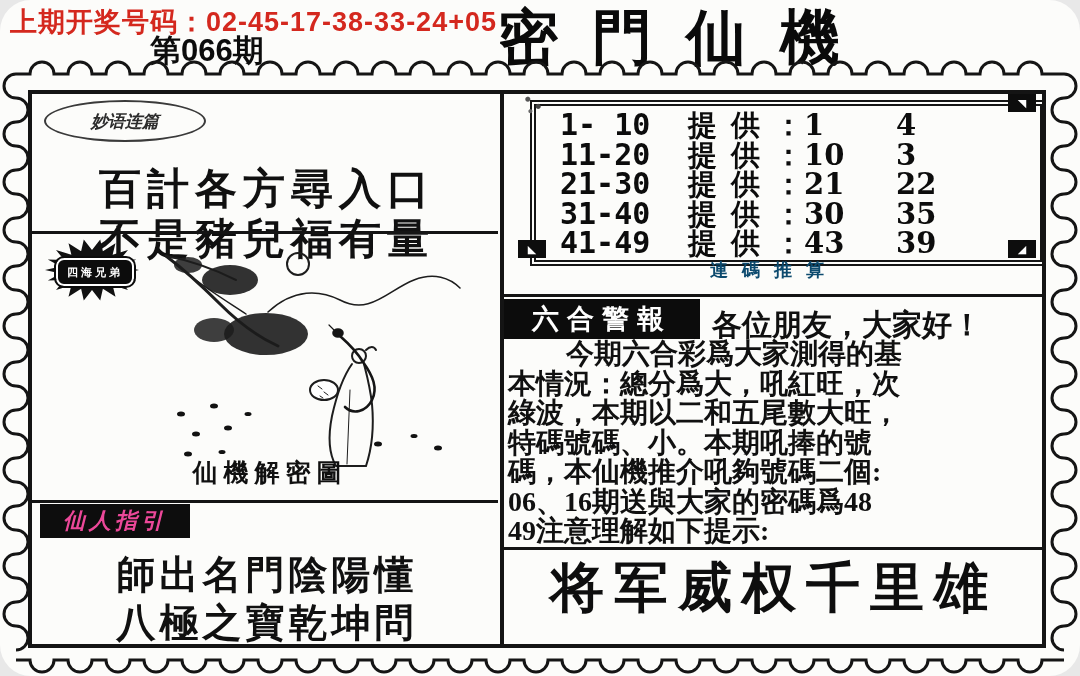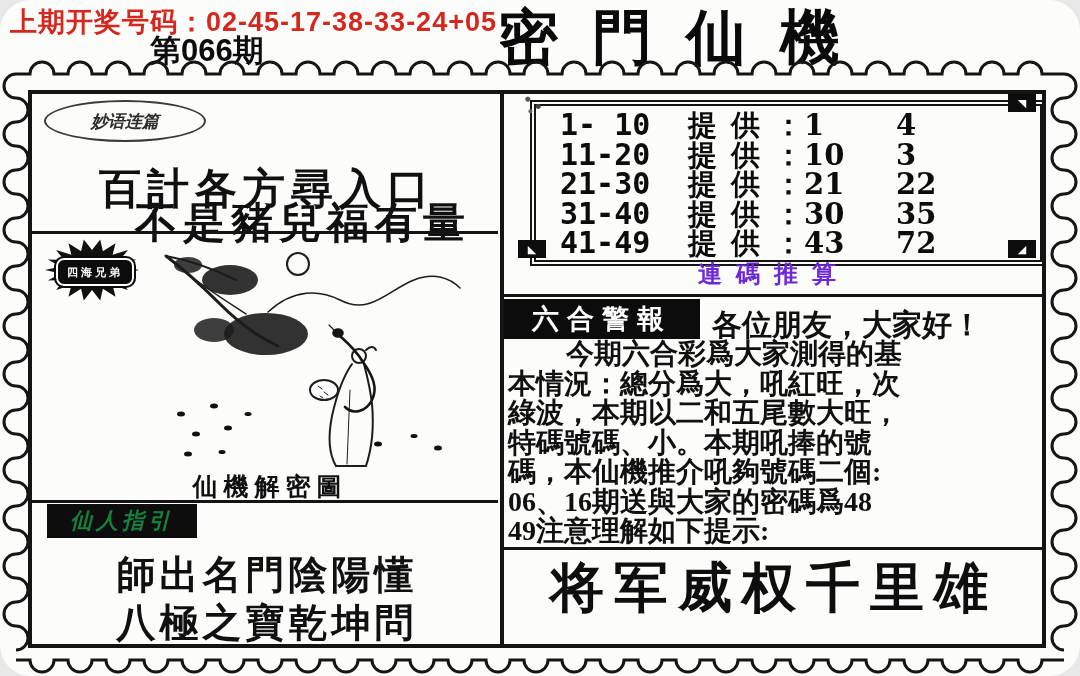--- a/index.html
+++ b/index.html
@@ -26,44 +26,44 @@
               font-weight:bold;color:#2c2c2c;font-family:"Liberation Serif",serif;}
   .verse{width:470px;text-align:center;font-weight:900;color:#101010;font-family:"Liberation Serif",serif;white-space:nowrap;}
   .verse.top{left:32px;font-size:42px;letter-spacing:6px;margin-top:23px;}
   .verse.bottom{left:32px;font-size:39px;letter-spacing:4px;}
   .starburst{left:42px;top:236px;width:100px;height:68px;}
   .star-center{left:56px;top:258px;width:74px;height:24px;background:#0c0c0c;border:2px solid #fff;
                outline:2px solid #0c0c0c;border-radius:8px;display:flex;align-items:center;justify-content:center;
                color:#fff;font-size:11px;font-weight:bold;letter-spacing:3px;white-space:nowrap;}
   .drawing{left:126px;top:238px;width:374px;height:238px;}
   .drawing path,.drawing circle,.drawing ellipse{vector-effect:non-scaling-stroke;}
-  .caption{left:120px;top:470px;width:300px;text-align:center;font-size:25px;font-weight:bold;
+  .caption{left:120px;top:456px;width:300px;text-align:center;font-size:25px;font-weight:bold;
            letter-spacing:6px;color:#101010;}
-  .pointer-label{left:47px;top:504px;width:150px;height:34px;background:#0d0d0d;color:#15803d;
+  .pointer-label{left:40px;top:504px;width:150px;height:34px;background:#0d0d0d;color:#ec4899;
                  display:flex;align-items:center;justify-content:center;font-size:22px;font-weight:bold;
                  letter-spacing:4px;font-style:italic;}
 
   
   .num-frame{left:530px;top:100px;width:504px;height:154px;border:6px double #141414;}
   .num-rows{left:560px;top:106px;width:470px;}
   .num-row{display:flex;align-items:baseline;height:29.5px;font-weight:900;color:#0c0c0c;}
   .num-range{width:128px;font-size:30px;font-family:"DejaVu Sans Mono",monospace;font-weight:bold;
              white-space:pre;text-align:left;}
   .num-suffix{font-size:29px;letter-spacing:14px;}
   .num-colon{font-size:29px;width:30px;}
   .num-a{width:92px;font-size:29px;font-family:"DejaVu Serif",serif;font-weight:bold;}
   .num-b{width:80px;font-size:29px;font-family:"DejaVu Serif",serif;font-weight:bold;}
   .corner-box{width:28px;height:18px;background:#0d0d0d;color:#fff;font-size:11px;line-height:18px;
               text-align:center;}
   .ink-smudge{left:520px;top:92px;width:26px;height:24px;
               background:radial-gradient(circle at 30% 30%,#555 2px,transparent 3px),
                          radial-gradient(circle at 70% 60%,#444 2px,transparent 3px),
                          radial-gradient(circle at 40% 80%,#666 1.5px,transparent 2.5px);}
-  .series-label{left:504px;top:258px;width:540px;text-align:center;font-size:24px;font-weight:900;
-                letter-spacing:14px;color:#6d28d9;}
+  .series-label{left:504px;top:258px;width:540px;text-align:center;font-size:18px;font-weight:900;
+                letter-spacing:14px;color:#0c4a6e;}
 
   
   .alert-label{left:504px;top:299px;width:196px;height:40px;background:#0c0c0c;color:#fff;
                display:flex;align-items:center;justify-content:center;font-size:27px;font-weight:bold;
                letter-spacing:8px;font-family:"Liberation Serif",serif;}
   .greeting{left:712px;top:305px;font-size:30px;font-weight:900;font-family:"Liberation Serif",serif;
             white-space:nowrap;color:#101010;}
   .alert-body{left:508px;top:339px;width:536px;font-size:28px;font-weight:700;
               font-family:"Liberation Serif",serif;color:#101010;}
   .alert-body .bline{height:29.5px;line-height:29.5px;white-space:nowrap;}
@@ -86,21 +86,21 @@
       <path d="M16,660h14 a12,12 0 0 0 24,0h14 a12,12 0 0 0 24,0h14 a12,12 0 0 0 24,0h14 a12,12 0 0 0 24,0h14 a12,12 0 0 0 24,0h14 a12,12 0 0 0 24,0h14 a12,12 0 0 0 24,0h14 a12,12 0 0 0 24,0h14 a12,12 0 0 0 24,0h14 a12,12 0 0 0 24,0h14 a12,12 0 0 0 24,0h14 a12,12 0 0 0 24,0h14 a12,12 0 0 0 24,0h14 a12,12 0 0 0 24,0h14 a12,12 0 0 0 24,0h14 a12,12 0 0 0 24,0h14 a12,12 0 0 0 24,0h14 a12,12 0 0 0 24,0h14 a12,12 0 0 0 24,0h14 a12,12 0 0 0 24,0h14 a12,12 0 0 0 24,0h14 a12,12 0 0 0 24,0h14 a12,12 0 0 0 24,0h14 a12,12 0 0 0 24,0h14 a12,12 0 0 0 24,0h14 a12,12 0 0 0 24,0h14 a12,12 0 0 0 24,0H1064"></path>
       <path d="M16,74 a12,12 0 0 0 0,24 a12,12 0 0 1 0,24 a12,12 0 0 0 0,24 a12,12 0 0 1 0,24 a12,12 0 0 0 0,24 a12,12 0 0 1 0,24 a12,12 0 0 0 0,24 a12,12 0 0 1 0,24 a12,12 0 0 0 0,24 a12,12 0 0 1 0,24 a12,12 0 0 0 0,24 a12,12 0 0 1 0,24 a12,12 0 0 0 0,24 a12,12 0 0 1 0,24 a12,12 0 0 0 0,24 a12,12 0 0 1 0,24 a12,12 0 0 0 0,24 a12,12 0 0 1 0,24 a12,12 0 0 0 0,24 a12,12 0 0 1 0,24 a12,12 0 0 0 0,24 a12,12 0 0 1 0,24 a12,12 0 0 0 0,24 a12,12 0 0 1 0,24"></path>
       <path d="M1064,74 a12,12 0 0 1 0,24 a12,12 0 0 0 0,24 a12,12 0 0 1 0,24 a12,12 0 0 0 0,24 a12,12 0 0 1 0,24 a12,12 0 0 0 0,24 a12,12 0 0 1 0,24 a12,12 0 0 0 0,24 a12,12 0 0 1 0,24 a12,12 0 0 0 0,24 a12,12 0 0 1 0,24 a12,12 0 0 0 0,24 a12,12 0 0 1 0,24 a12,12 0 0 0 0,24 a12,12 0 0 1 0,24 a12,12 0 0 0 0,24 a12,12 0 0 1 0,24 a12,12 0 0 0 0,24 a12,12 0 0 1 0,24 a12,12 0 0 0 0,24 a12,12 0 0 1 0,24 a12,12 0 0 0 0,24 a12,12 0 0 1 0,24 a12,12 0 0 0 0,24"></path>
     </svg>
 
   <div class="abs inner-frame"></div>
   <div class="abs v-divider"></div>
 
   <div class="abs oval-badge">妙语连篇</div>
   <div class="abs verse top" style="top:138px;">百計各方尋入口</div>
-  <div class="abs verse top" style="top:172px;padding-left:36px;">不是豬兒福有量</div>
+  <div class="abs verse top" style="top:188px;">不是豬兒福有量</div>
   <div class="abs rule" style="left:32px;top:231px;width:466px;"></div>
 
   <svg id="starburst-svg" class="abs starburst" viewBox="0 0 100 68">
       <polygon points="97.0,34.0 81.5,37.5 94.2,44.6 77.7,44.0 86.0,53.9 70.6,49.3 73.5,60.8 60.9,52.8 58.2,64.5 50.0,54.0 41.8,64.5 39.1,52.8 26.5,60.8 29.4,49.3 14.0,53.9 22.3,44.0 5.8,44.6 18.5,37.5 3.0,34.0 18.5,30.5 5.8,23.4 22.3,24.0 14.0,14.1 29.4,18.7 26.5,7.2 39.1,15.2 41.8,3.5 50.0,14.0 58.2,3.5 60.9,15.2 73.5,7.2 70.6,18.7 86.0,14.1 77.7,24.0 94.2,23.4 81.5,30.5" fill="#111"></polygon>
     </svg>
   <div class="abs star-center">四海兄弟</div>
 
   <svg class="abs drawing" viewBox="0 0 374 238">
     <g stroke="#1d1d1d" fill="none" stroke-width="2" stroke-linecap="round">
       <circle cx="172" cy="26" r="11"></circle>
@@ -181,21 +181,21 @@
         <span class="num-suffix">提供</span>
         <span class="num-colon">：</span>
         <span class="num-a">30</span>
         <span class="num-b">35</span>
     </div>
     <div class="num-row">
       <span class="num-range">41-49</span>
         <span class="num-suffix">提供</span>
         <span class="num-colon">：</span>
         <span class="num-a">43</span>
-        <span class="num-b">72</span>
+        <span class="num-b">39</span>
     </div>
   </div>
 
   <div class="abs series-label">連碼推算</div>
   <div class="abs rule" style="left:504px;top:294px;width:540px;"></div>
 
   <div class="abs alert-label">六合警報</div>
   <div class="abs greeting">各位朋友，大家好！</div>
 
   <div class="abs alert-body">

